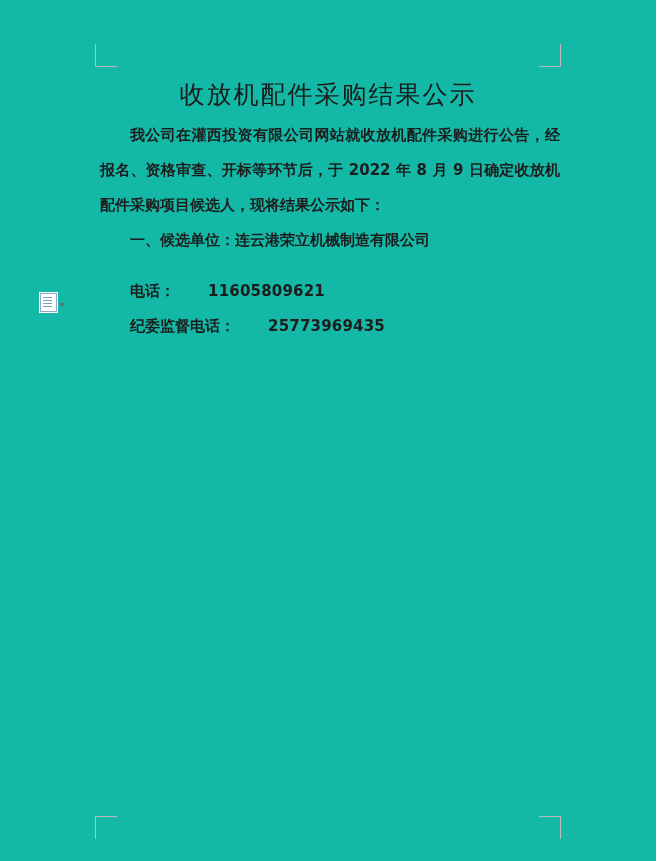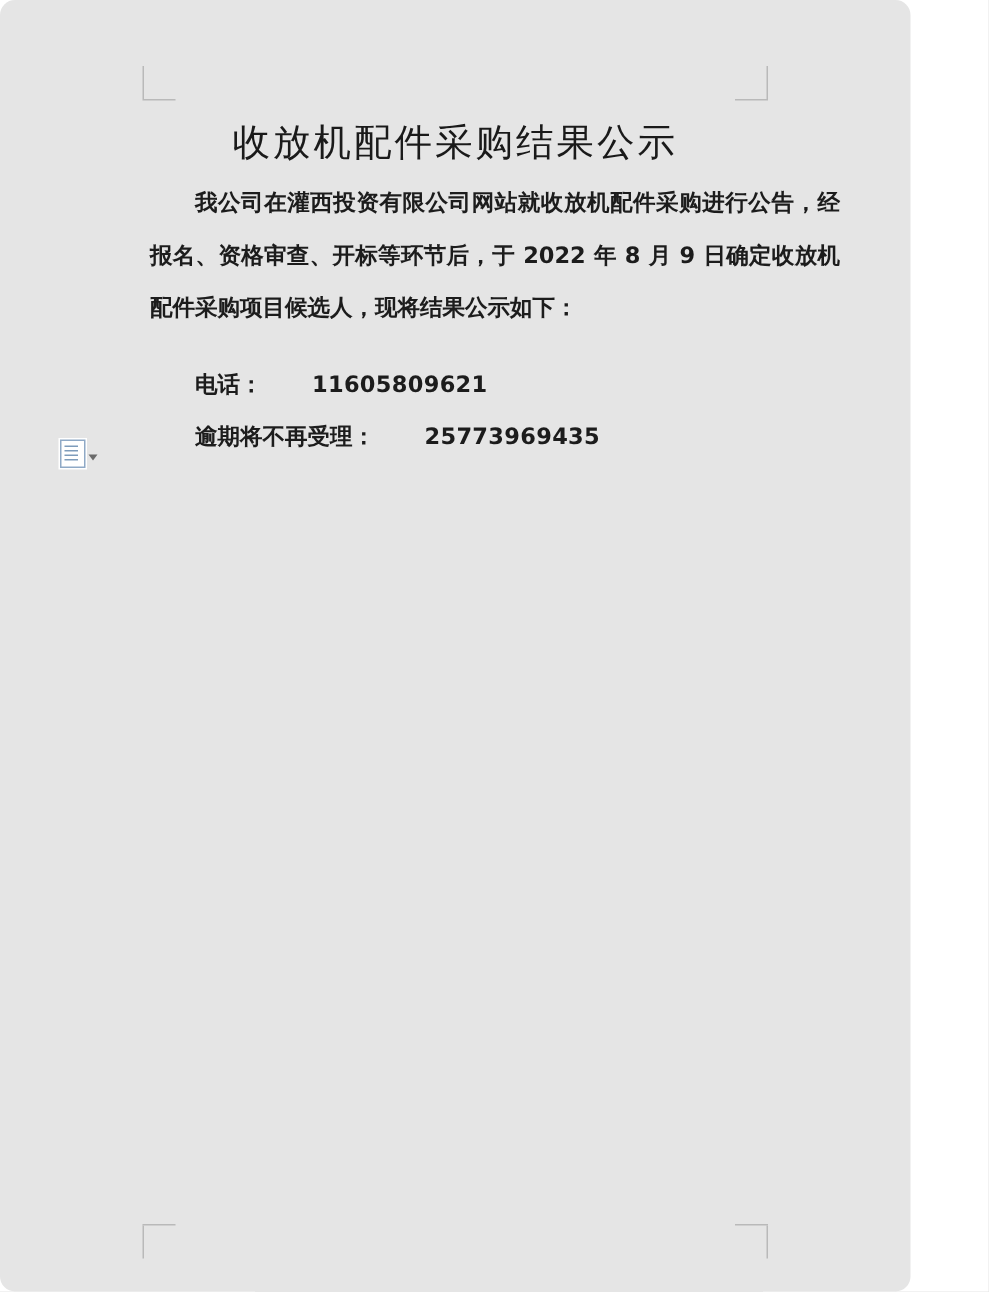--- a/index.html
+++ b/index.html
@@ -12,24 +12,23 @@
     background: #ffffff;
     font-family: "DejaVu Sans", "Liberation Sans", sans-serif;
     overflow: hidden;
     position: relative;
   }
 
   .page {
     position: absolute;
     left: 0;
     top: 0;
-    width: 607px;
+    width: 656px;
     height: 861px;
-    background: #e5e5e5;
-    border-radius: 10px;
+    background: #14b8a6;
   }
 
   
   .crop {
     position: absolute;
     border-color: #b9b9b9;
     border-style: solid;
     border-width: 0;
   }
   .crop.tl { left: 95px;  top: 44px;  width: 22px; height: 22px; border-left-width: 1px; border-top-width: 0; }
@@ -138,23 +137,24 @@
   <div class="crop br"></div>
   <div class="crop-h t-l"></div>
   <div class="crop-h t-r"></div>
   <div class="crop-h b-l"></div>
   <div class="crop-h b-r"></div>
 
   <div class="doc-title">收放机配件采购结果公示</div>
 
   <div class="body-text">
     <p class="para">我公司在灌西投资有限公司网站就收放机配件采购进行公告，经报名、资格审查、开标等环节后，于 2022 年 8 月 9 日确定收放机配件采购项目候选人，现将结果公示如下：</p>
+    <p class="para">一、候选单位：连云港荣立机械制造有限公司</p>
     <div class="para-gap"></div>
     <p class="para"><span>电话：</span><span class="wide-gap"></span><span class="num-pad">11605809621</span></p>
-    <p class="para"><span>逾期将不再受理：</span><span class="wide-gap"></span><span class="num-pad">25773969435</span></p>
+    <p class="para"><span>纪委监督电话：</span><span class="wide-gap"></span><span class="num-pad">25773969435</span></p>
   </div>
 
   <div class="gutter-widget">
     <div class="doc-icon"></div>
     <div class="caret"></div>
   </div>
 
 </div>
 
 </body></html>

